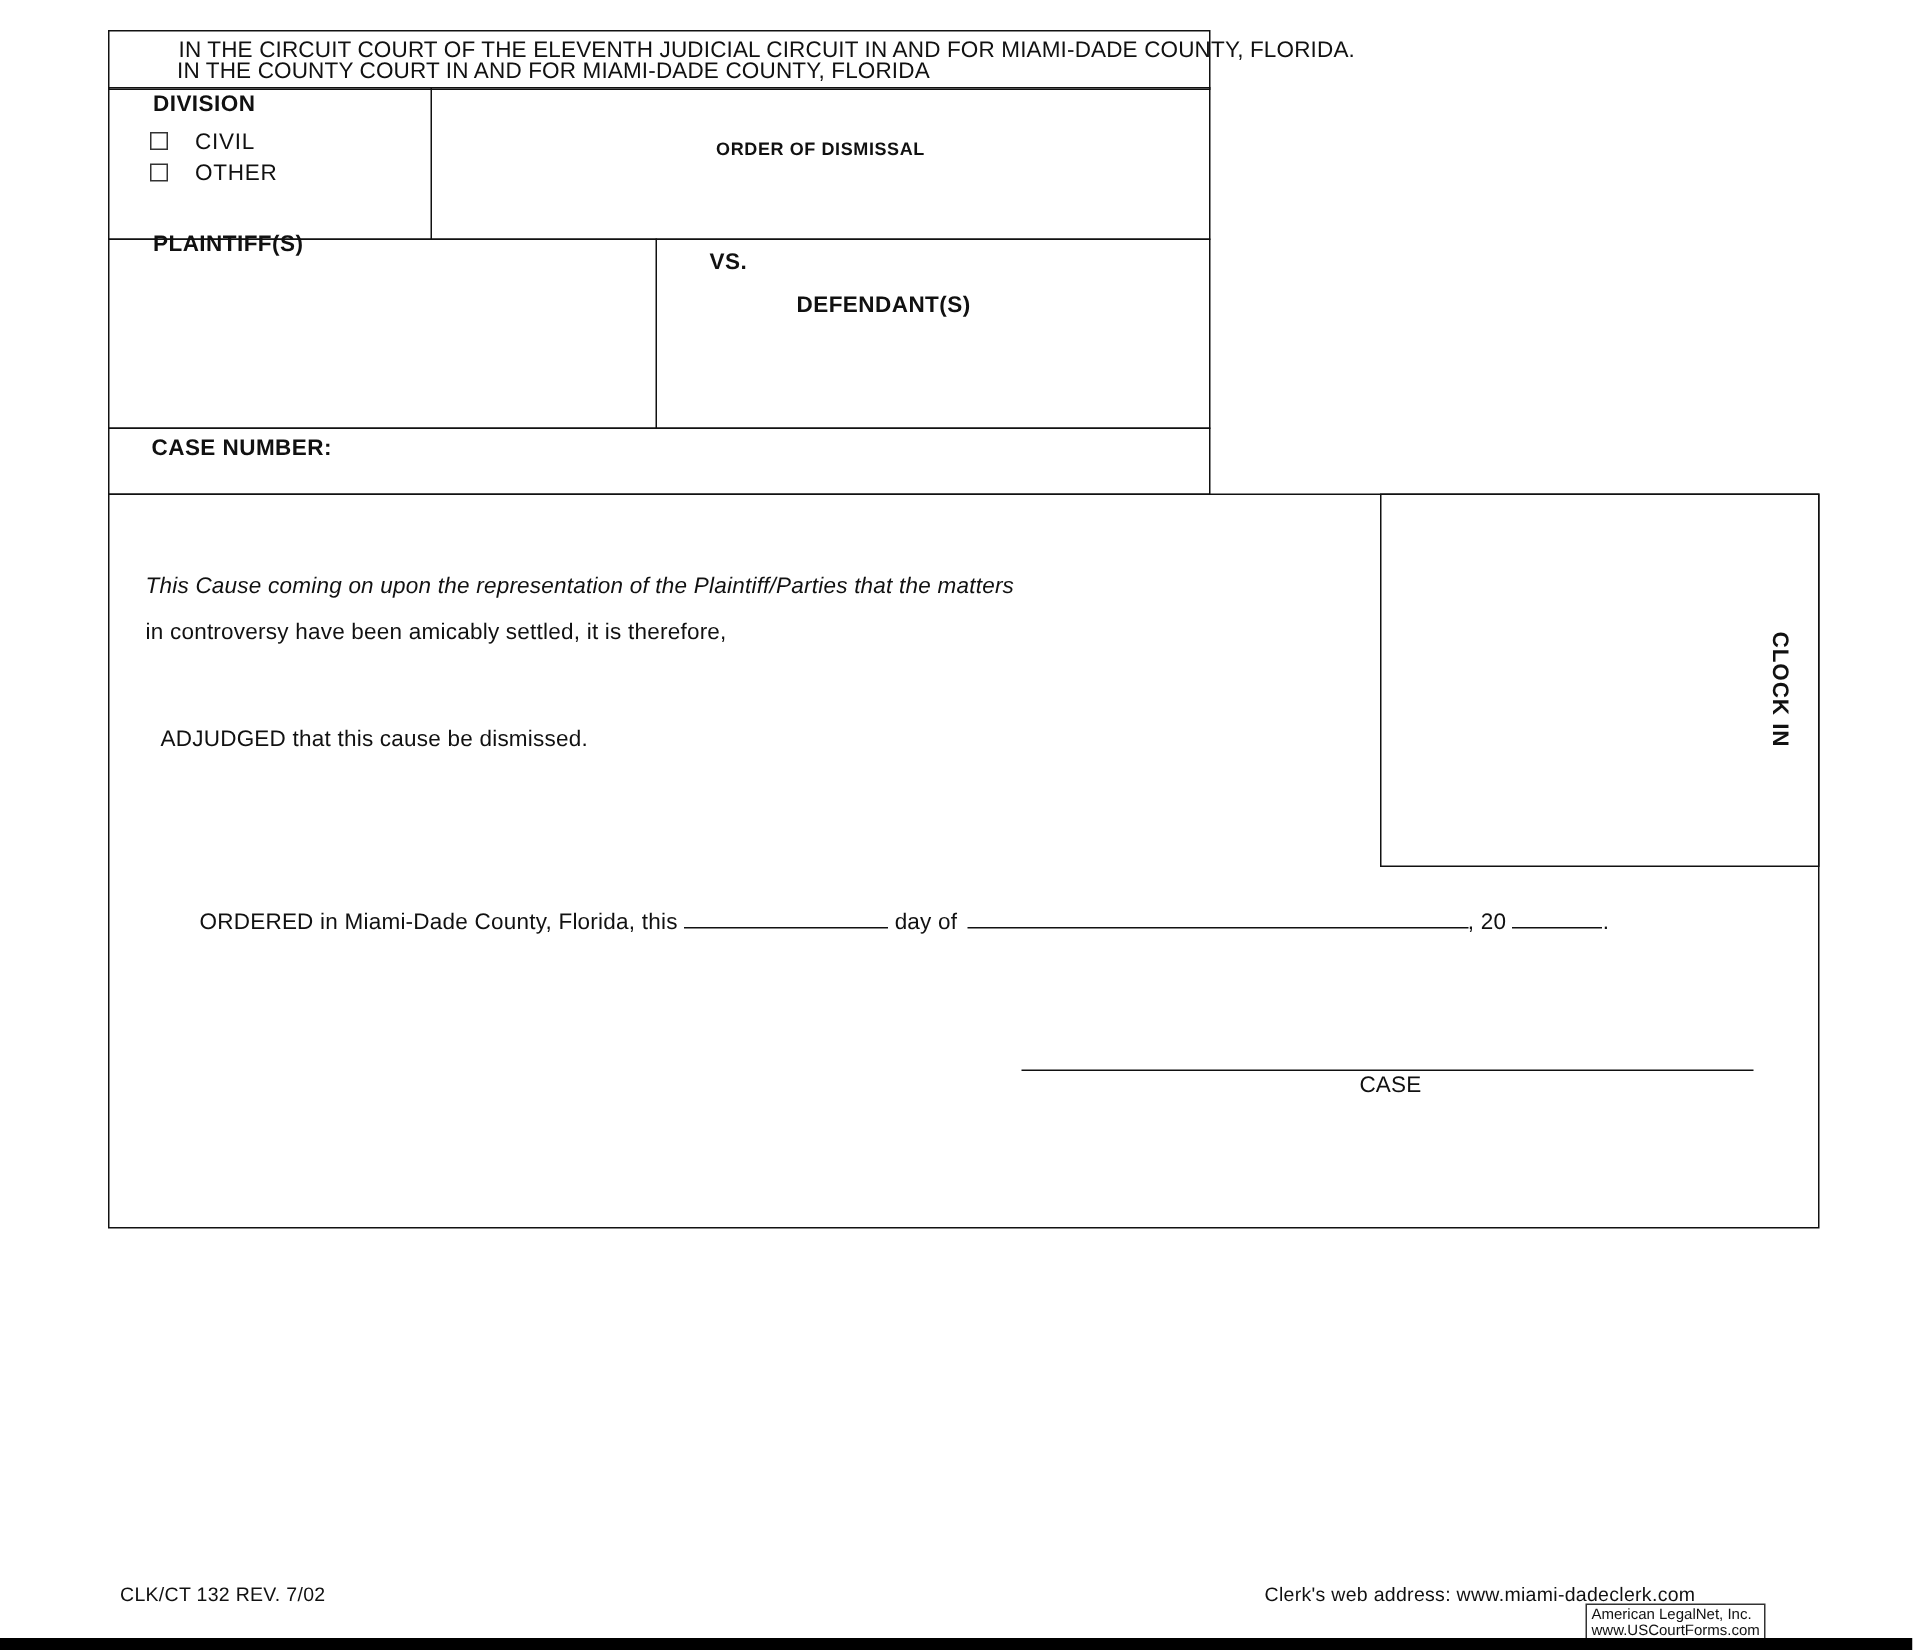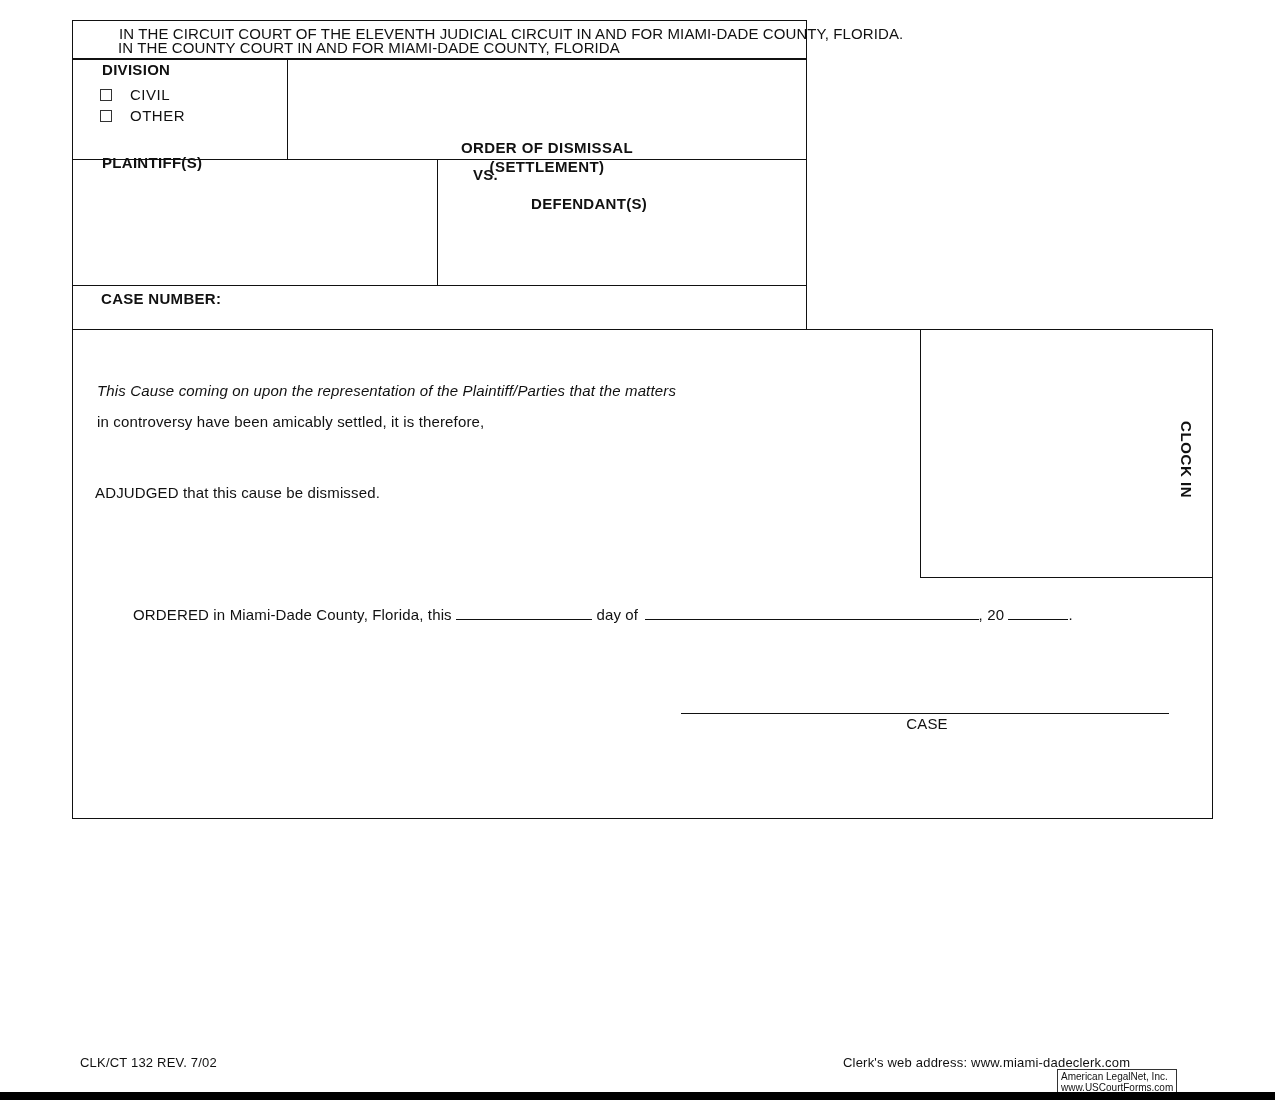--- a/index.html
+++ b/index.html
@@ -10,21 +10,21 @@
     overflow: hidden;
   }
   .abs { position: absolute; }
   .box { position: absolute; border: 1px solid #111; box-sizing: border-box; }
   .hline { position: absolute; height: 0; border-top: 1px solid #111; }
   .vline { position: absolute; width: 0; border-left: 1px solid #111; }
   .court-line { font-size: 15px; letter-spacing: 0.1px; white-space: nowrap; }
   .label-bold { font-weight: bold; font-size: 15px; letter-spacing: 0.3px; white-space: nowrap; }
   .chk { display: inline-block; width: 10px; height: 10px; border: 1px solid #333; margin-right: 18px; vertical-align: -1px; }
   .opt { font-size: 15px; letter-spacing: 0.5px; white-space: nowrap; }
-  .title { font-weight: bold; font-size: 15px; text-align: center; letter-spacing: 0.4px; line-height: 19px; margin-top: 48px; }
+  .title { font-weight: bold; font-size: 12px; text-align: center; letter-spacing: 0.4px; line-height: 19px; }
   .body-text { font-size: 15px; letter-spacing: 0.15px; white-space: nowrap; }
   .blank { display: inline-block; border-bottom: 1px solid #111; height: 12px; vertical-align: baseline; }
   .clock { font-weight: bold; font-size: 15px; writing-mode: vertical-rl; letter-spacing: 0.6px; white-space: nowrap; }
   .footer { font-size: 13px; white-space: nowrap; letter-spacing: 0.2px; }
   .stamp { border: 1px solid #333; font-size: 10px; line-height: 11px; padding: 1px 3px; white-space: nowrap; }
   .bottom-bar { position: absolute; left: 0; top: 1092px; width: 1275px; height: 8px; background: #000; }
 </style>
 </head>
 <body>
 
@@ -38,21 +38,20 @@
 <div class="abs label-bold" style="left:102px; top:61px;">DIVISION</div>
 <div class="abs opt" style="left:100px; top:86px;">
   <span class="chk"></span><span>CIVIL</span>
 </div>
 <div class="abs opt" style="left:100px; top:107px;">
   <span class="chk"></span><span>OTHER</span>
 </div>
 
 <div class="abs title" style="left:288px; top:90px; width:518px;">
   <div>ORDER OF DISMISSAL</div>
-  <div>(SETTLEMENT)</div>
 </div>
 
 <div class="box" style="left:72px; top:159px; width:735px; height:127px;"></div>
 <div class="vline" style="left:437px; top:159px; height:127px;"></div>
 <div class="abs label-bold" style="left:102px; top:154px;">PLAINTIFF(S)</div>
 <div class="abs" style="left:90px; top:188px; width:335px; height:90px;"></div>
 <div class="abs label-bold" style="left:473px; top:166px;">VS.</div>
 <div class="abs label-bold" style="left:531px; top:166px;margin-top:29px;">DEFENDANT(S)</div>
 <div class="abs" style="left:455px; top:188px; width:340px; height:90px;"></div>
 
@@ -60,21 +59,21 @@
 <div class="abs label-bold" style="left:101px; top:290px;">CASE NUMBER:</div>
 <div class="abs" style="left:270px; top:288px; width:520px; height:28px;"></div>
 
 <div class="box" style="left:72px; top:329px; width:1141px; height:490px;"></div>
 
 <div class="box" style="left:920px; top:329px; width:293px; height:249px;"></div>
 <div class="abs clock" style="left:1178px; top:421px;">CLOCK IN</div>
 
 <div class="abs body-text" style="left:97px; top:382px;font-style:italic;">This Cause coming on upon the representation of the Plaintiff/Parties that the matters</div>
 <div class="abs body-text" style="left:97px; top:413px;">in controversy have been amicably settled, it is therefore,</div>
-<div class="abs body-text" style="left:95px; top:484px;">ADJUDGED that this cause be dismissed.</div>
+<div class="abs body-text" style="left:107px; top:484px;">ADJUDGED that this cause be dismissed.</div>
 
 <div class="abs body-text" style="left:97px; top:606px;margin-left:36px;">
   <span>ORDERED in Miami-Dade County, Florida, this</span>
   <span class="blank" style="width:136px;"><span></span></span>
   <span>day of</span>
   <span class="blank" style="width:334px; margin-left:2px;"><span></span></span><span>, 20</span>
   <span class="blank" style="width:60px;"><span></span></span><span>.</span>
 </div>
 
 <div class="hline" style="left:681px; top:713px; width:488px;"></div>

